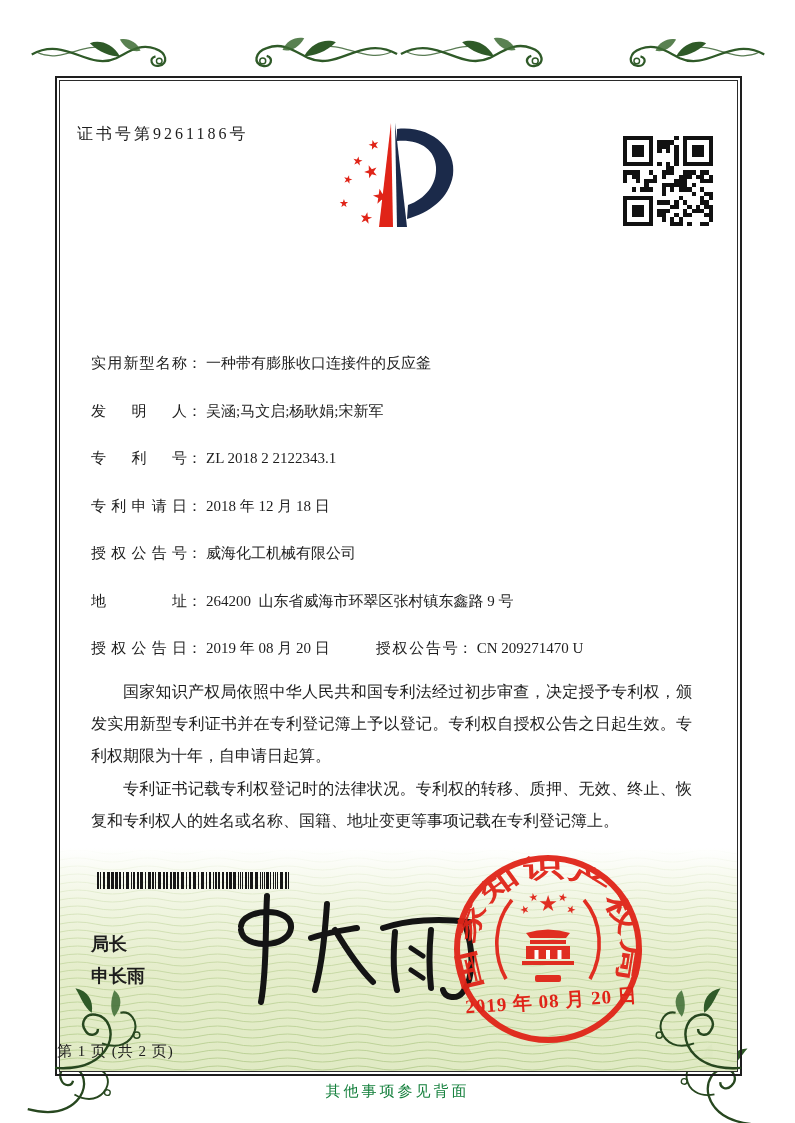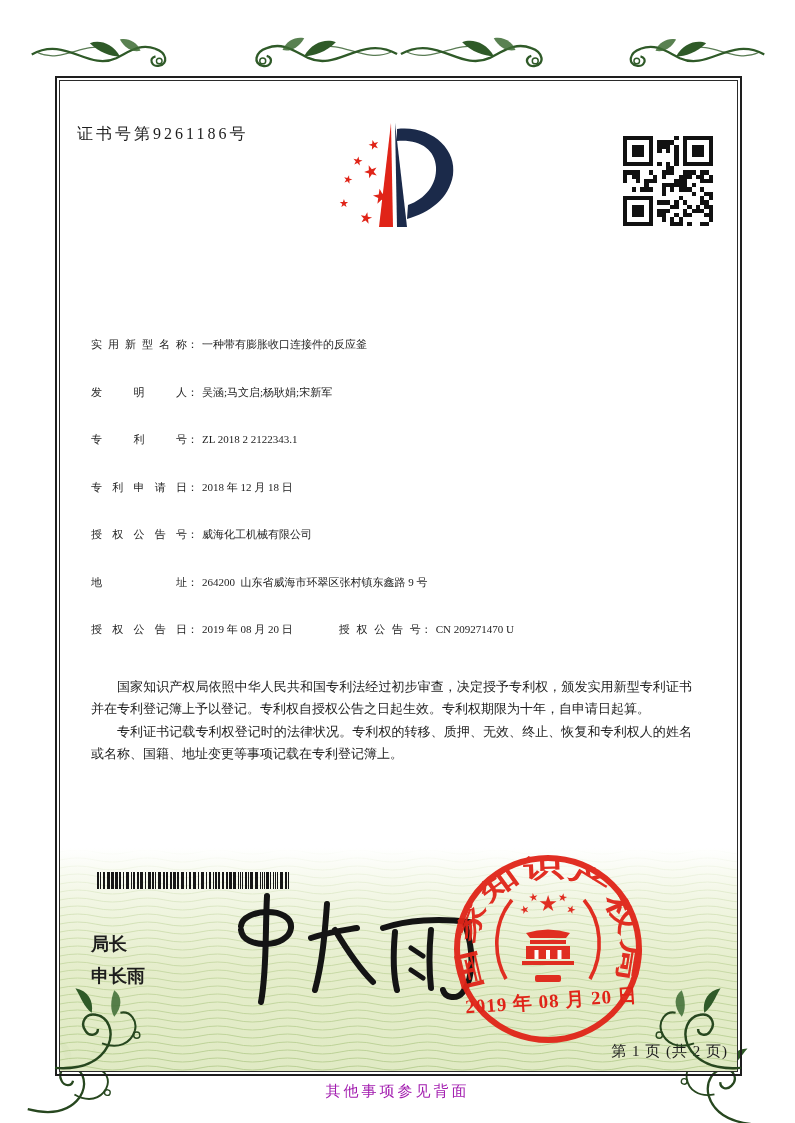--- a/index.html
+++ b/index.html
@@ -12,42 +12,42 @@
   .green-zone{position:absolute;left:3px;right:3px;bottom:3px;top:770px;z-index:1;
      background:linear-gradient(180deg, rgba(236,242,218,0) 0%, rgba(231,239,206,.55) 22%, rgba(226,235,197,.9) 55%, #e0eac4 100%);}
   .green-zone svg{position:absolute;inset:0;width:100%;height:100%;}
   
   .cert-no{position:absolute;left:20px;top:46px;font-size:16px;letter-spacing:3px;z-index:2;}
   .logo{position:absolute;left:278px;top:36px;width:132px;height:124px;z-index:2;}
   .qr{position:absolute;left:566px;top:58px;width:90px;height:90px;z-index:2;}
   .title{position:absolute;left:0;right:0;top:174px;text-align:center;font-size:36px;font-weight:bold;
          letter-spacing:9px;z-index:2;}
   
-  .fields{position:absolute;left:34px;right:26px;top:259px;z-index:2;font-size:11px;font-family:Liberation Serif, serif;}
+  .fields{position:absolute;left:34px;right:26px;top:276px;z-index:2;font-size:15px;font-family:Liberation Serif, serif;}
   .row{height:28px;margin-bottom:19.5px;white-space:nowrap;}
   .lbl{display:inline-block;width:96px;text-align:justify;text-align-last:justify;vertical-align:top;}
   .colon{display:inline-block;margin-right:4px;}
   .val{white-space:pre-wrap;}
   .pair2{margin-left:46px;}
   
-  .paras{position:absolute;left:34px;right:48px;top:598px;z-index:2;font-size:13px;line-height:22px;text-align:justify;}
+  .paras{position:absolute;left:34px;right:48px;top:598px;z-index:2;font-size:16px;line-height:32px;text-align:justify;}
   .paras p{margin:0 0 1px 0;text-indent:2em;}
   
   .barcode{position:absolute;left:38px;top:794px;width:200px;height:17px;z-index:3;}
   .sig-title{position:absolute;left:34px;top:854px;font-size:18px;font-weight:600;z-index:3;
              font-family:"Liberation Sans","DejaVu Sans",sans-serif;}
   .sig-name{position:absolute;left:34px;top:886px;font-size:18px;font-weight:600;z-index:3;
             font-family:"Liberation Sans","DejaVu Sans",sans-serif;}
   .signature{position:absolute;left:150px;top:812px;width:300px;height:115px;z-index:3;}
   .seal{position:absolute;left:391px;top:771px;width:200px;height:200px;z-index:4;opacity:.95;}
   .seal text{font-family:"Liberation Sans","DejaVu Sans",sans-serif;font-weight:bold;}
   .seal-date{position:absolute;left:408px;top:908px;width:240px;font-size:19px;font-weight:bold;z-index:5;
              letter-spacing:1px;transform:rotate(-4deg);}
-  .page-num{position:absolute;left:0;right:12px;top:964px;text-align:right;font-size:15px;letter-spacing:1px;z-index:3;}
-  .back-note{position:absolute;left:0;right:0;top:1082px;text-align:center;font-size:15px;letter-spacing:3px;color:#a21caf;}
+  .page-num{position:absolute;left:0;right:12px;top:964px;text-align:left;font-size:15px;letter-spacing:1px;z-index:3;}
+  .back-note{position:absolute;left:0;right:0;top:1082px;text-align:center;font-size:15px;letter-spacing:3px;color:#15803d;}
   .orn{position:absolute;pointer-events:none;}
 </style>
 </head>
 <body>
 
 <div class="page">
 
   <svg width="0" height="0" style="position:absolute">
     <defs>
       <symbol id="flour" viewBox="0 0 160 50">

